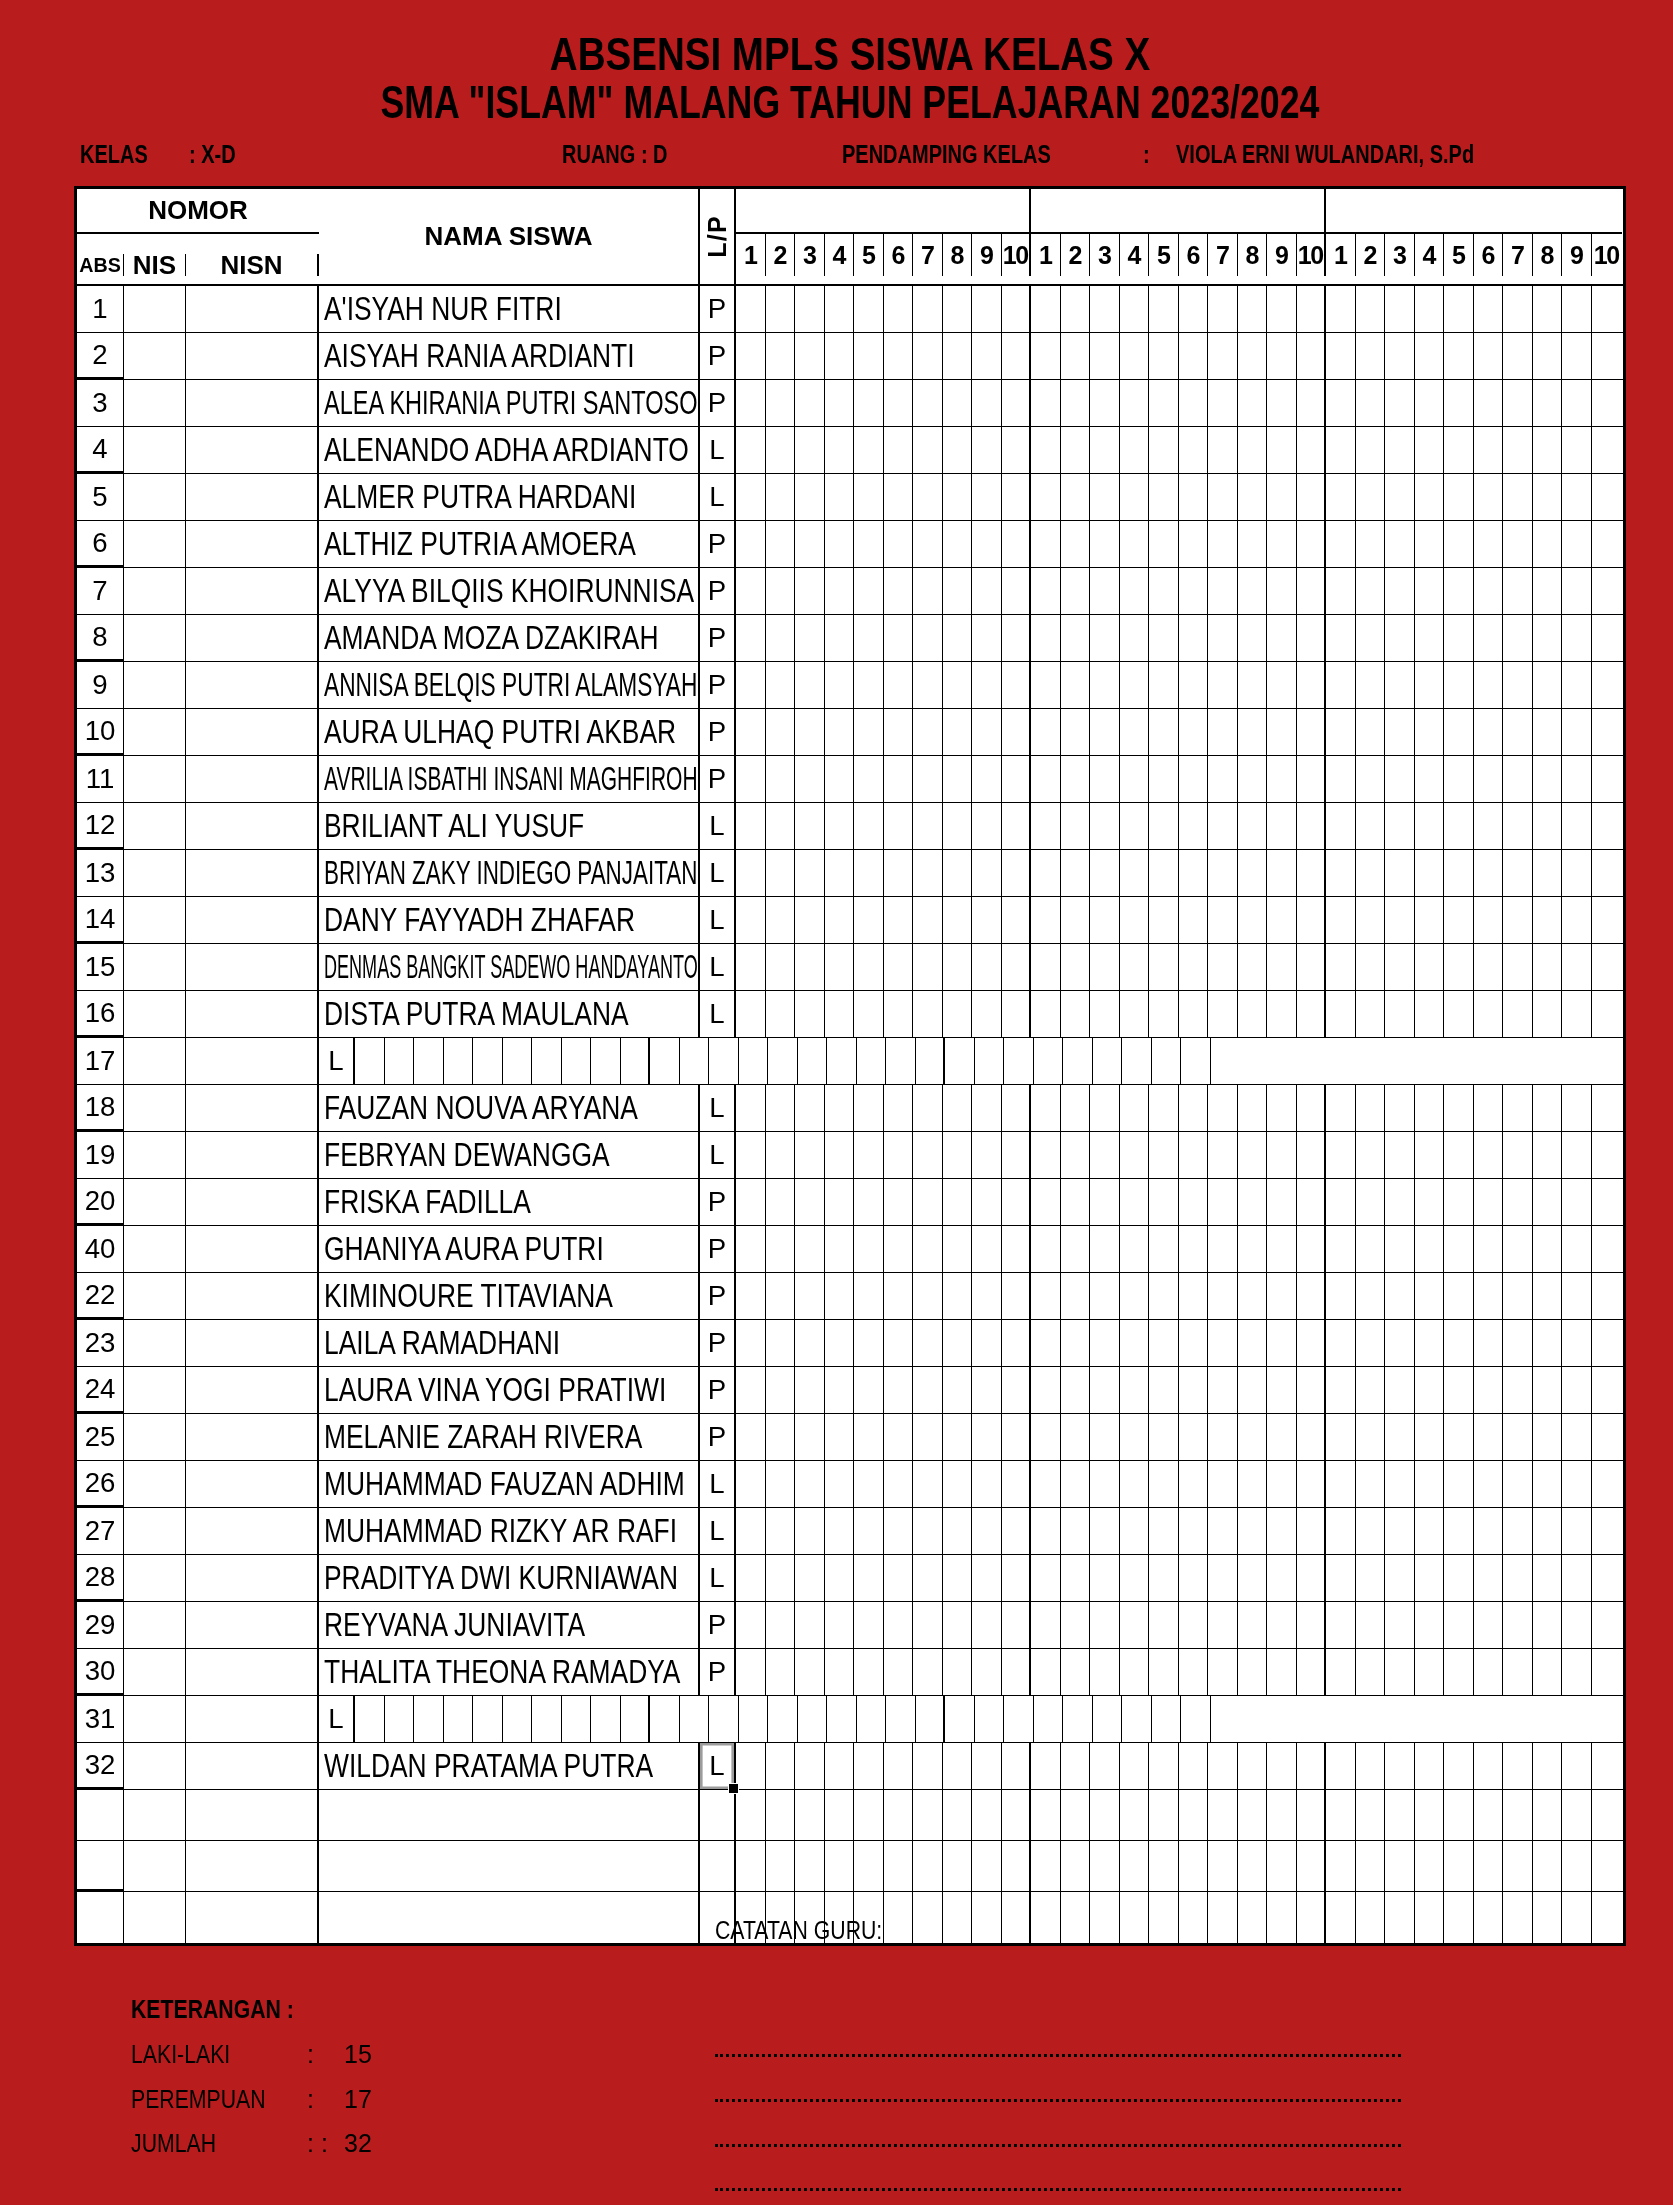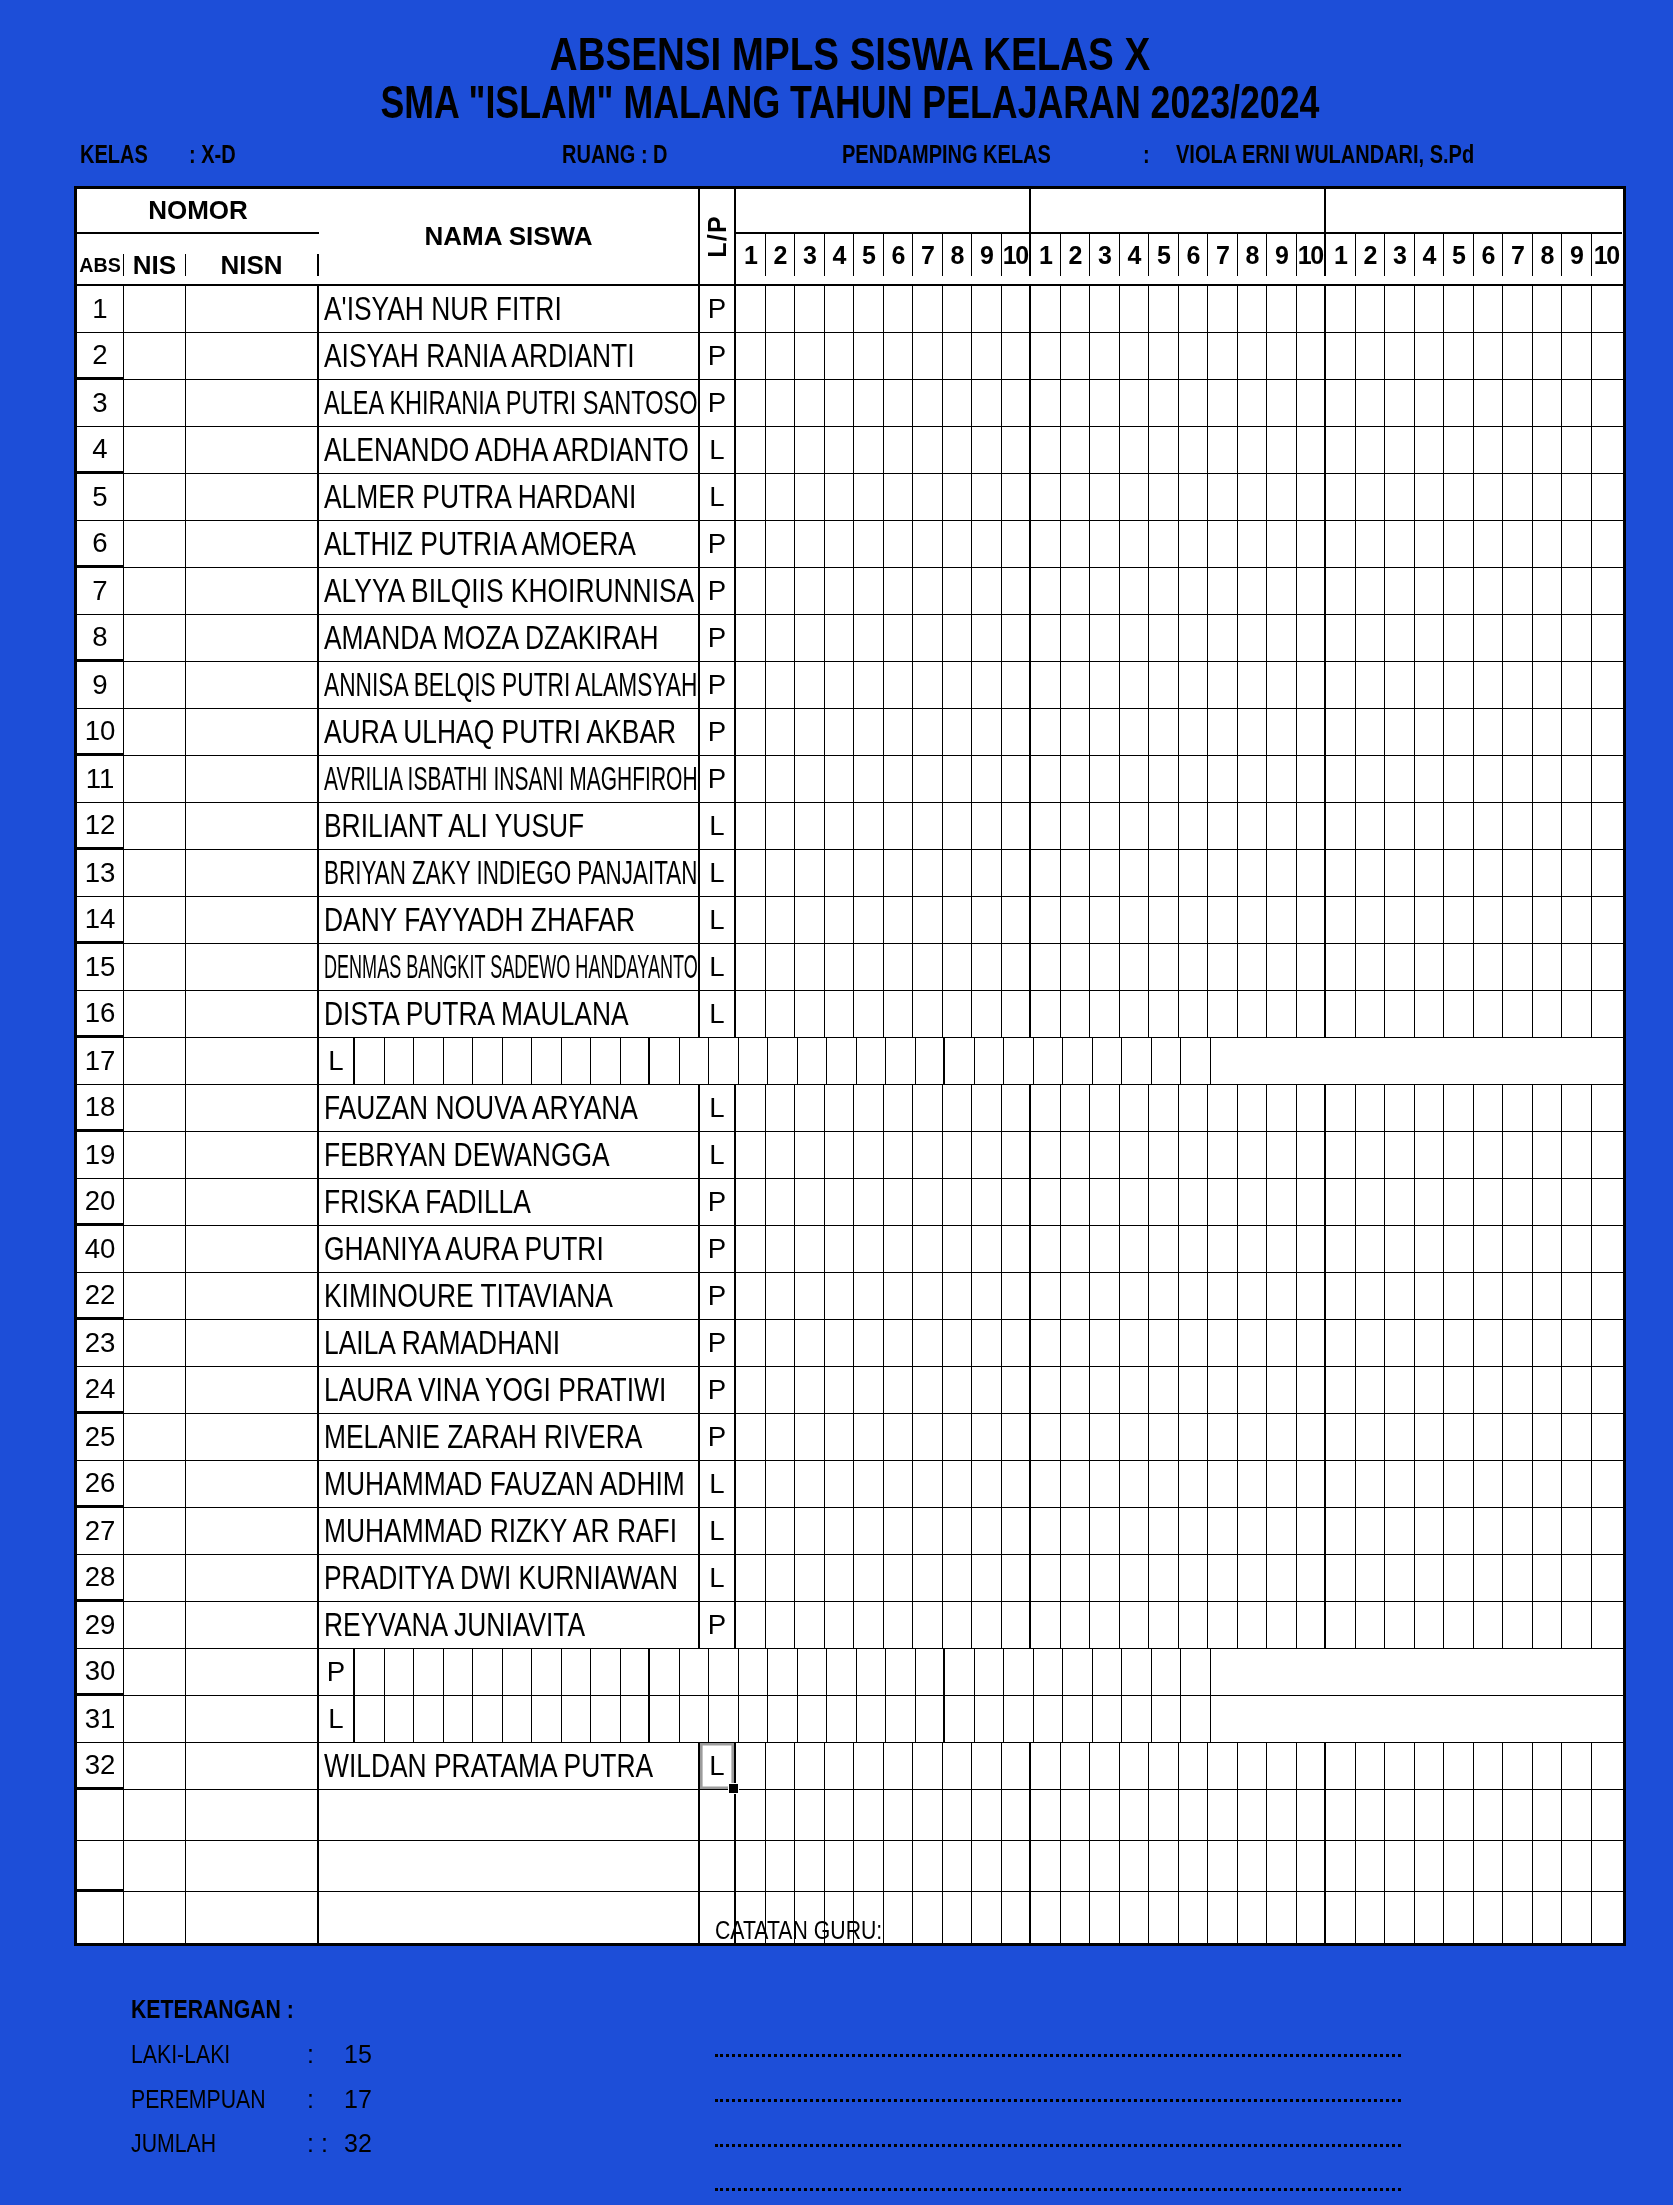--- a/index.html
+++ b/index.html
@@ -1,16 +1,16 @@
 <!DOCTYPE html>
 <html style="font-size:10.5px"><head>
 <meta charset="utf-8">
 <style>
   html,body{margin:0;padding:0;background:#fff;}
-  .page{position:relative;width:1674px;height:2205px;background:#1d4ed8;color:#000;
+  .page{position:relative;width:1674px;height:2205px;background:#b91c1c;color:#000;
         font-family:"Liberation Sans",sans-serif;overflow:hidden;}
   .condensed{display:inline-block;transform:scaleX(0.8);transform-origin:0 50%;white-space:nowrap;}
   
   .doc-title{position:absolute;left:77px;width:1546px;top:29px;text-align:center;
              font-size:47px;font-weight:bold;line-height:1.05;transform:scaleX(0.82);}
   .doc-subtitle{position:absolute;left:77px;width:1546px;top:77px;text-align:center;
              font-size:47px;font-weight:bold;line-height:1.05;transform:scaleX(0.76);}
   
   .info{position:absolute;top:140px;left:0;width:1674px;height:33px;font-size:25px;font-weight:bold;}
   .info span{position:absolute;top:0;}
@@ -1264,20 +1264,23 @@
           <div class="c c-day"></div>
           <div class="c c-day"></div>
           <div class="c c-day"></div>
           <div class="c c-day"></div>
           <div class="c c-day last"></div>
         </div>
         <div class="row">
           <div class="c c-abs pair">30</div>
           <div class="c c-nis"></div>
           <div class="c c-nisn"></div>
+          <div class="c c-name">
+            <span class="fit" style="transform: scaleX(0.8);">THALITA THEONA RAMADYA</span>
+          </div>
           <div class="c c-lp">P</div>
           <div class="c c-day"></div>
           <div class="c c-day"></div>
           <div class="c c-day"></div>
           <div class="c c-day"></div>
           <div class="c c-day"></div>
           <div class="c c-day"></div>
           <div class="c c-day"></div>
           <div class="c c-day"></div>
           <div class="c c-day"></div>

